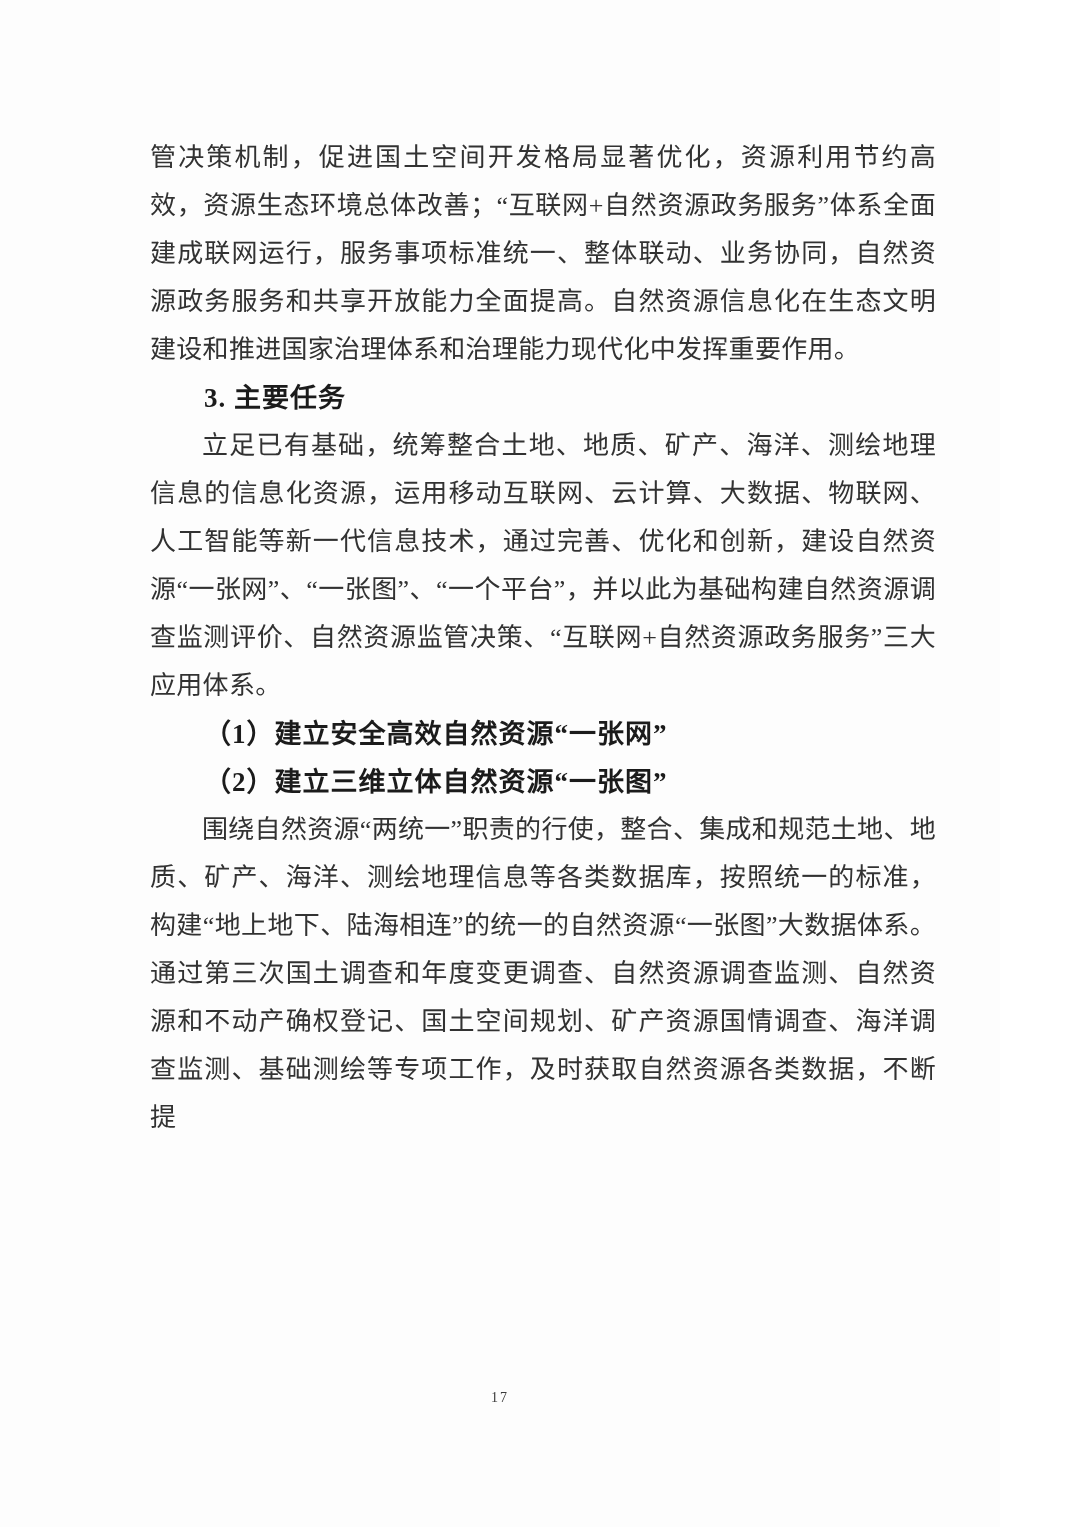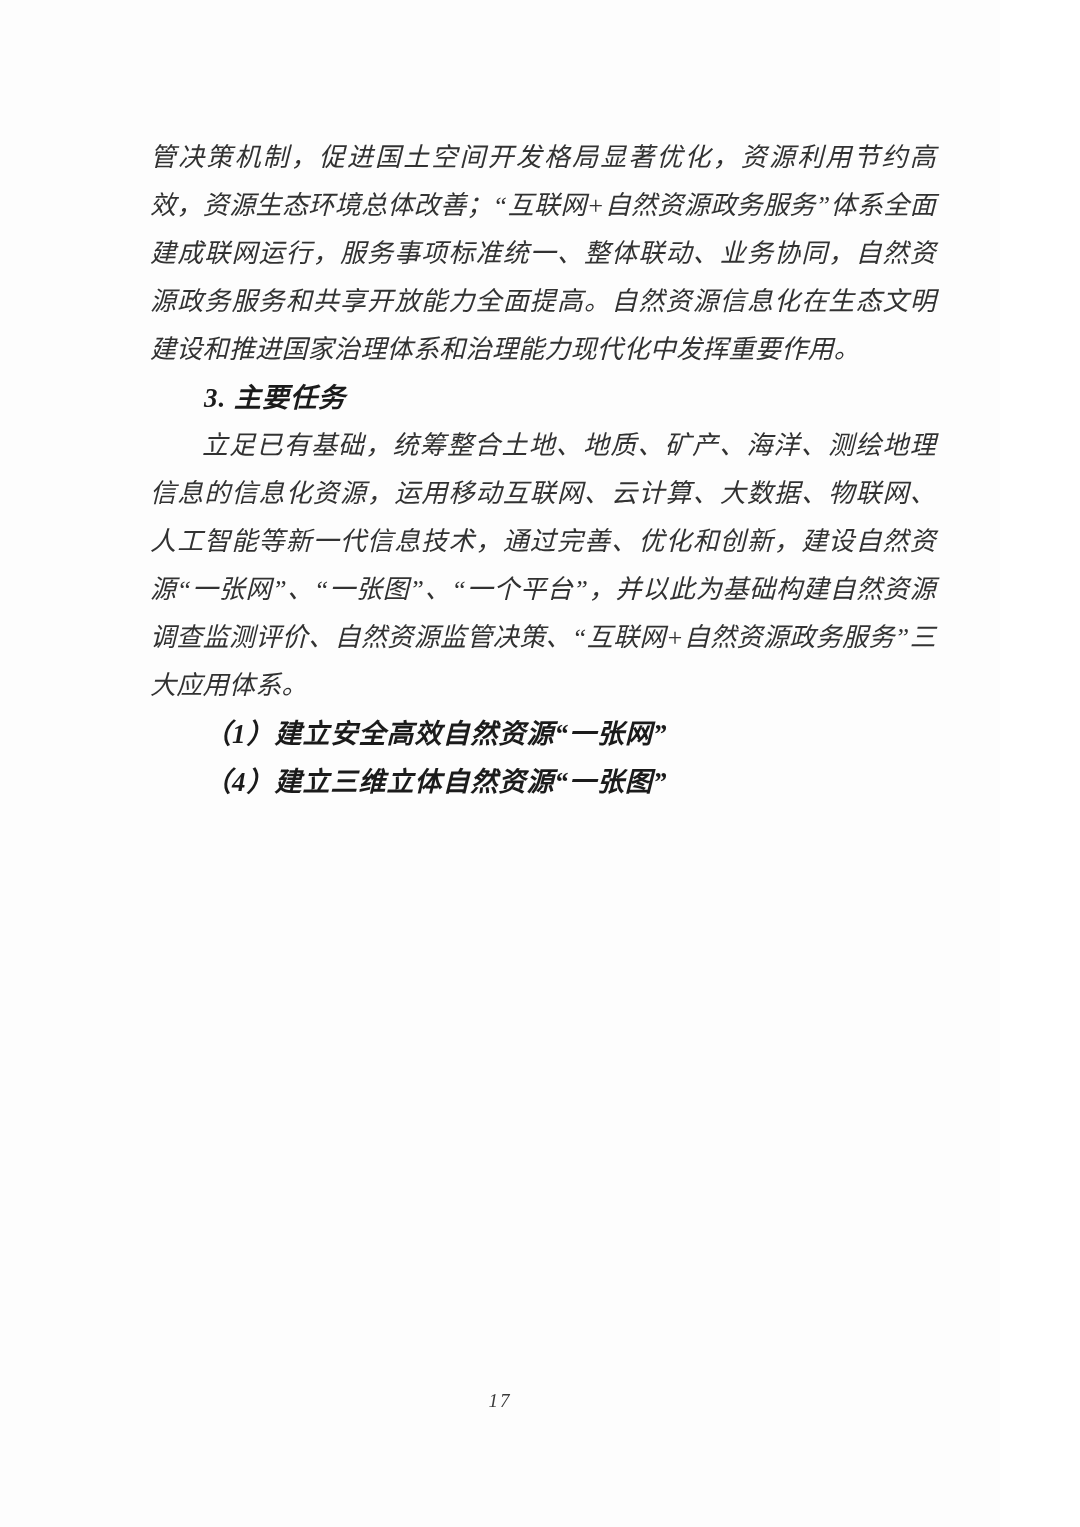--- a/index.html
+++ b/index.html
@@ -8,21 +8,20 @@
     background: #ffffff;
   }
   .page {
     position: relative;
     width: 1000px;
     height: 1527px;
     background: #fdfdfd;
     font-family: "Liberation Serif", "DejaVu Serif", serif;
     color: #323232;
     overflow: hidden;
-    font-style: italic;
   }
   .content {
     position: absolute;
     left: 150px;
     top: 134px;
     width: 786px;
     font-size: 26px;
     line-height: 48px;
     letter-spacing: 0.3px;
     text-align: justify;
@@ -45,30 +44,31 @@
     color: #1b1b1b;
     letter-spacing: 1px;
     text-align: left;
   }
   .page-number {
     position: absolute;
     top: 1390px;
     left: 0;
     width: 100%;
     text-align: center;
-    font-size: 19px;
+    font-size: 14px;
     letter-spacing: 2px;
     color: #3a3a3a;
   }
 </style>
 </head>
 <body>
 
 <div class="page">
   <div class="content">
     <p class="para no-indent">管决策机制，促进国土空间开发格局显著优化，资源利用节约高效，资源生态环境总体改善；“互联网+自然资源政务服务”体系全面建成联网运行，服务事项标准统一、整体联动、业务协同，自然资源政务服务和共享开放能力全面提高。自然资源信息化在生态文明建设和推进国家治理体系和治理能力现代化中发挥重要作用。</p>
     <h2 class="heading">3. 主要任务</h2>
     <p class="para">立足已有基础，统筹整合土地、地质、矿产、海洋、测绘地理信息的信息化资源，运用移动互联网、云计算、大数据、物联网、人工智能等新一代信息技术，通过完善、优化和创新，建设自然资源“一张网”、“一张图”、“一个平台”，并以此为基础构建自然资源调查监测评价、自然资源监管决策、“互联网+自然资源政务服务”三大应用体系。</p>
     <h3 class="heading">（1）建立安全高效自然资源“一张网”</h3>
-    <h3 class="heading">（4）建立三维立体自然资源“一张图”</h3>
+    <h3 class="heading">（2）建立三维立体自然资源“一张图”</h3>
+    <p class="para">围绕自然资源“两统一”职责的行使，整合、集成和规范土地、地质、矿产、海洋、测绘地理信息等各类数据库，按照统一的标准，构建“地上地下、陆海相连”的统一的自然资源“一张图”大数据体系。通过第三次国土调查和年度变更调查、自然资源调查监测、自然资源和不动产确权登记、国土空间规划、矿产资源国情调查、海洋调查监测、基础测绘等专项工作，及时获取自然资源各类数据，不断提</p>
   </div>
   <div class="page-number">17</div>
 </div>
 
 </body></html>

